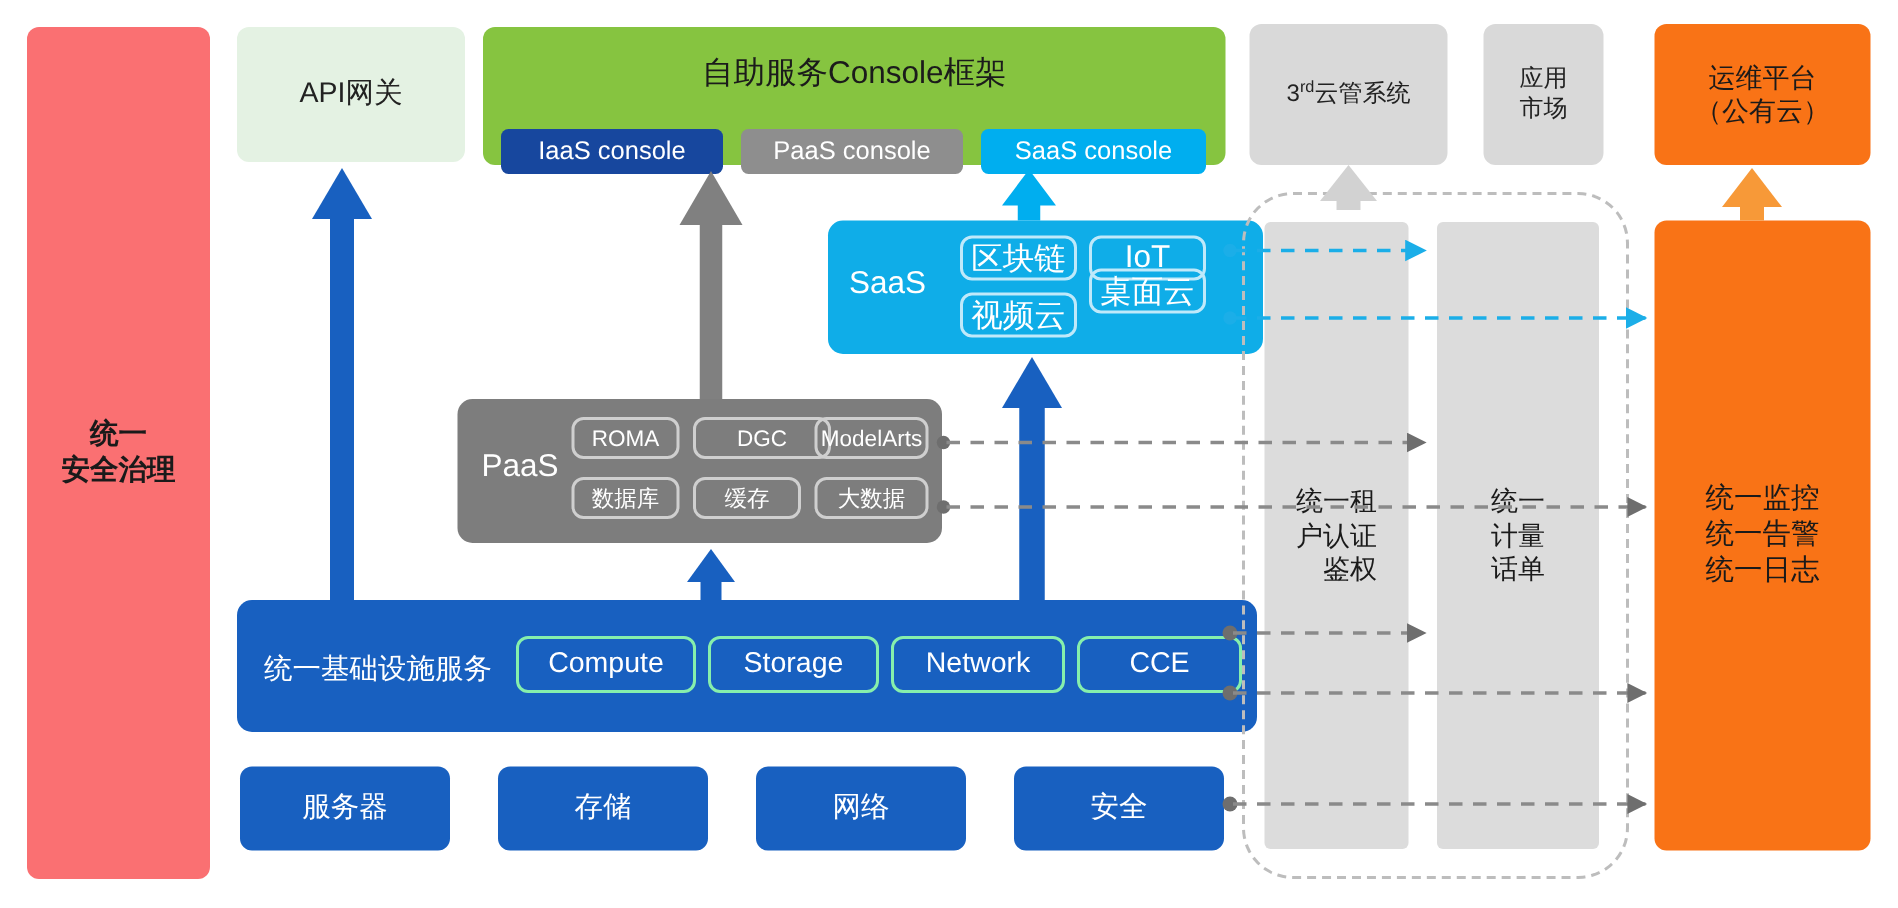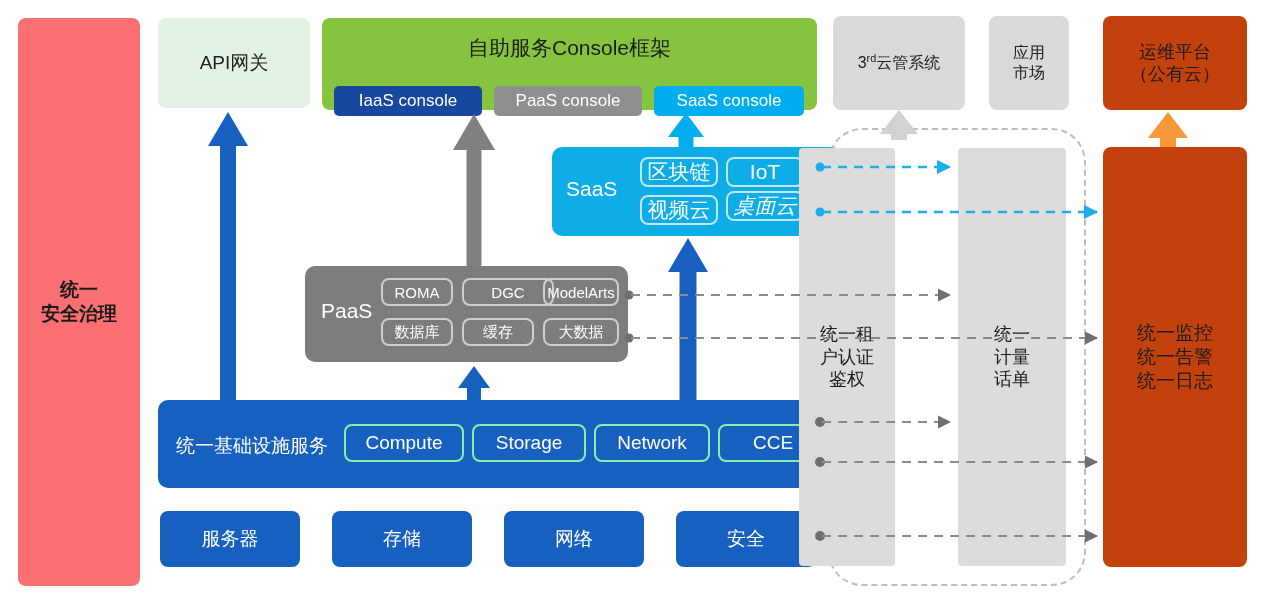--- a/index.html
+++ b/index.html
@@ -37,21 +37,21 @@
   .ipill{position:absolute;border:2px solid #86efac;border-radius:8px;color:#fff;font-size:19px;display:flex;align-items:center;justify-content:center;box-sizing:border-box;}
 
   
   .hw{background:#1860C0;color:#fff;font-size:19px;border-radius:8px;}
 
   
   .grey{background:#D9D9D9;color:#222;font-size:16px;border-radius:8px;}
   .grey-col{background:#DCDCDC;color:#1a1a1a;font-size:18px;border-radius:4px;}
 
   
-  .orange{background:#c2410c;color:#1a1a1a;font-size:18px;border-radius:8px;}
+  .orange{background:#f97316;color:#1a1a1a;font-size:18px;border-radius:8px;}
 
   
   .dash-container{position:absolute;border:2.5px dashed #BDBDBD;border-radius:34px;box-sizing:border-box;}
 
   svg.layer{position:absolute;left:0;top:0;width:1265px;height:605px;overflow:visible;pointer-events:none;}
   sup{font-size:0.68em;vertical-align:super;}
   .vtext{white-space:pre-line;}
 </style>
 </head>
 <body>
@@ -100,21 +100,21 @@
     <div class="saas-label" style="left:14px;top:30px;">SaaS</div>
     <div class="pill" style="left:88px;top:10px;width:78px;height:30px;">
       <span>区块链</span>
     </div>
     <div class="pill" style="left:174px;top:10px;width:78px;height:30px;">
       <span>IoT</span>
     </div>
     <div class="pill" style="left:88px;top:48px;width:78px;height:30px;">
       <span>视频云</span>
     </div>
-    <div class="pill" style="left:174px;top:44px;width:78px;height:30px;font-style:italic;">
+    <div class="pill" style="left:174px;top:32px;width:78px;height:30px;">
       <span>桌面云</span>
     </div>
   </div>
 
   <div class="paas-block" style="position:absolute;left:305px;top:266px;width:323px;height:96px;">
     <div class="paas-label" style="left:16px;top:33px;">PaaS</div>
     <div class="ppill" style="left:76px;top:12px;width:72px;height:28px;">
       <span>ROMA</span>
     </div>
     <div class="ppill" style="left:157px;top:12px;width:92px;height:28px;">
@@ -158,21 +158,21 @@
   </div>
   <div class="box hw" style="left:504px;top:511px;width:140px;height:56px;">
     <span>网络</span>
   </div>
   <div class="box hw" style="left:676px;top:511px;width:140px;height:56px;">
     <span>安全</span>
   </div>
 
   <div class="dash-container" style="left:828px;top:128px;width:258px;height:458px;"></div>
 
-  <div class="box grey-col" style="left:799px;top:148px;width:96px;height:418px;">
+  <div class="box grey-col" style="left:843px;top:148px;width:96px;height:418px;text-align:right;">
     <span class="vtext">统一租
 户认证
 鉴权</span>
   </div>
   <div class="box grey-col" style="left:958px;top:148px;width:108px;height:418px;">
     <span class="vtext">统一
 计量
 话单</span>
   </div>
 

